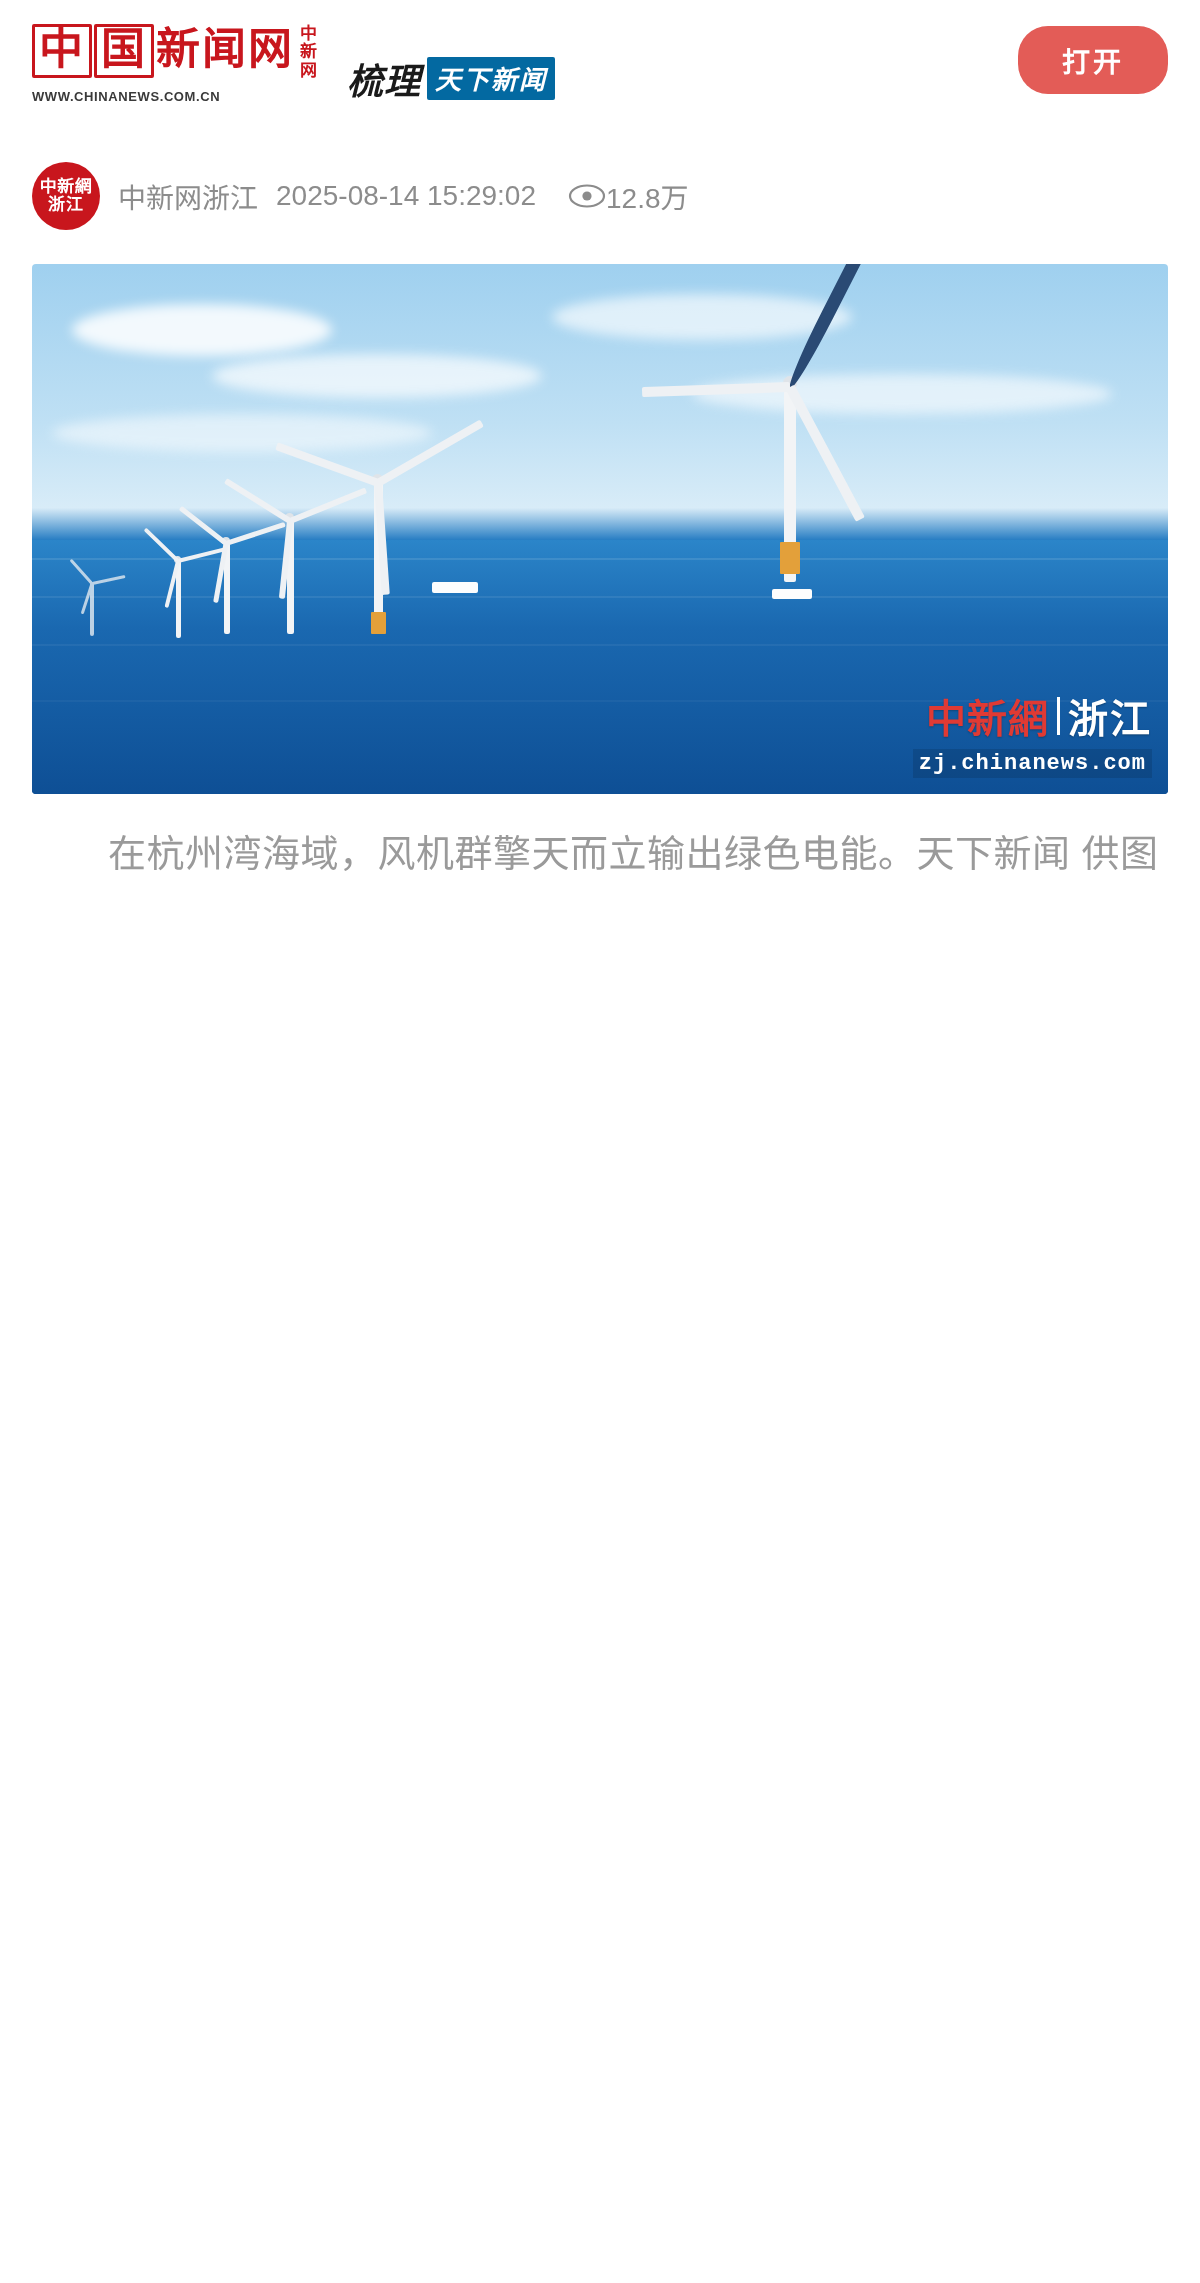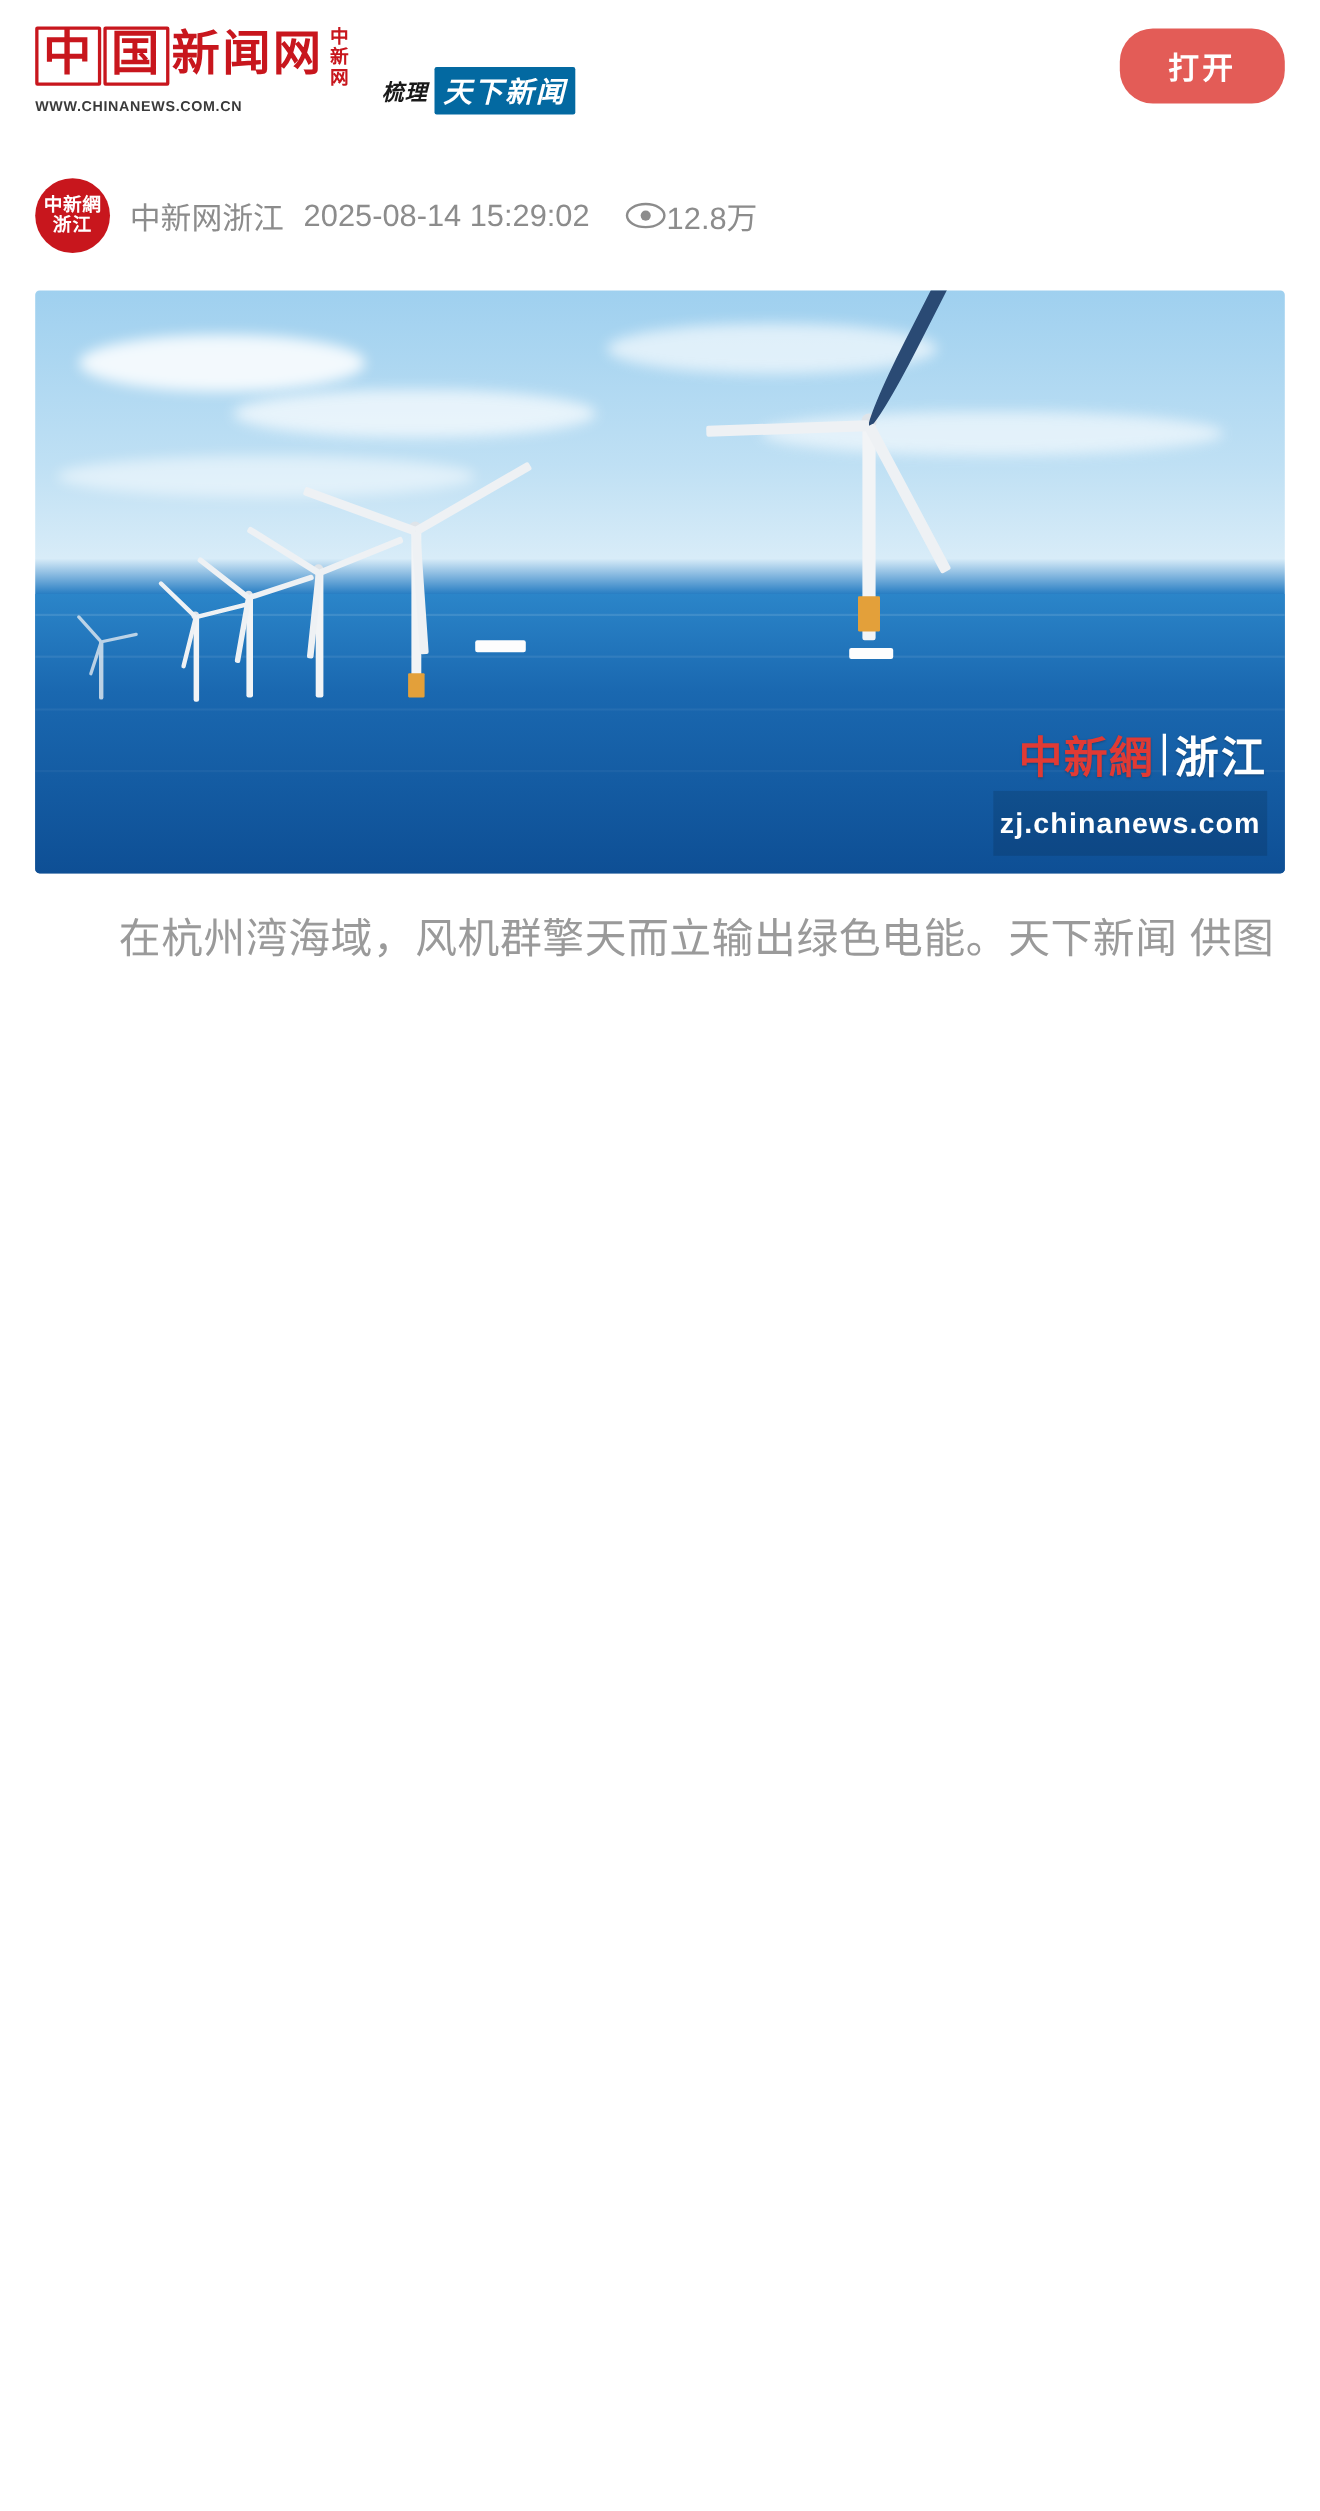--- a/index.html
+++ b/index.html
@@ -71,21 +71,21 @@
     font-weight: bold;
   }
   .slogan {
     margin-top: 12px;
     display: flex;
     align-items: center;
     gap: 2px;
   }
   .slogan .plain {
     font-family: "Liberation Serif", "DejaVu Serif", serif;
-    font-size: 20px;
+    font-size: 36px;
     font-weight: bold;
     color: #1a1a1a;
     font-style: italic;
     letter-spacing: 1px;
   }
   .slogan .redbox {
     display: inline-block;
     background: #0369a1;
     color: #fff;
     font-family: "Liberation Serif", "DejaVu Serif", serif;
@@ -256,25 +256,25 @@
     color: #ffffff;
     font-family: "Liberation Serif", "DejaVu Serif", serif;
     font-weight: bold;
     font-size: 40px;
     letter-spacing: 2px;
     text-shadow: 0 1px 2px rgba(0,0,0,0.3);
   }
   .wm-url {
     color: #ffffff;
     background: rgba(0,0,0,0.12);
-    font-size: 26px;
+    font-size: 22px;
     letter-spacing: 1px;
-    font-family: Liberation Sans, sans-serif;
-    font-weight: bold;
-    padding: 14px 6px;
+    font-family: Liberation Mono, monospace;
+    font-weight: bold;
+    padding: 2px 6px;
   }
   .caption {
     margin-top: 30px;
     font-size: 38px;
     line-height: 1.6;
     color: #9a9a9a;
     text-indent: 2em;
     letter-spacing: 0.5px;
   }
 </style>

